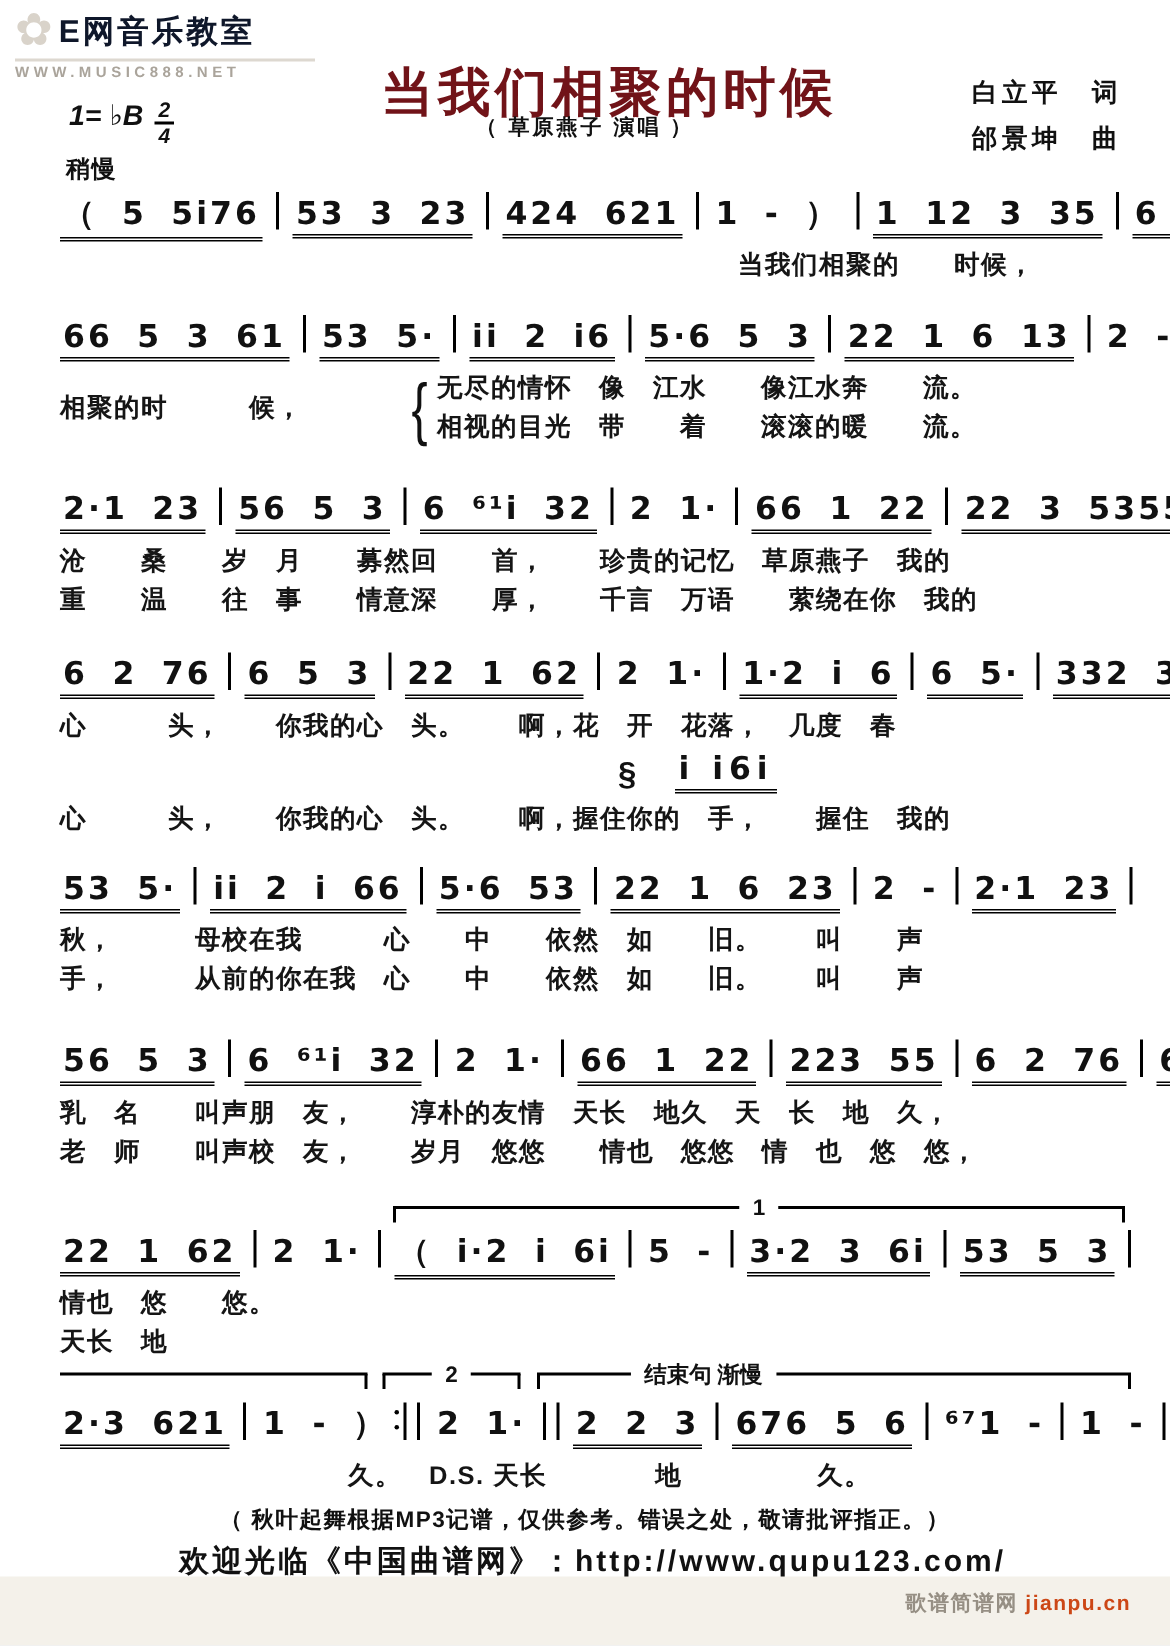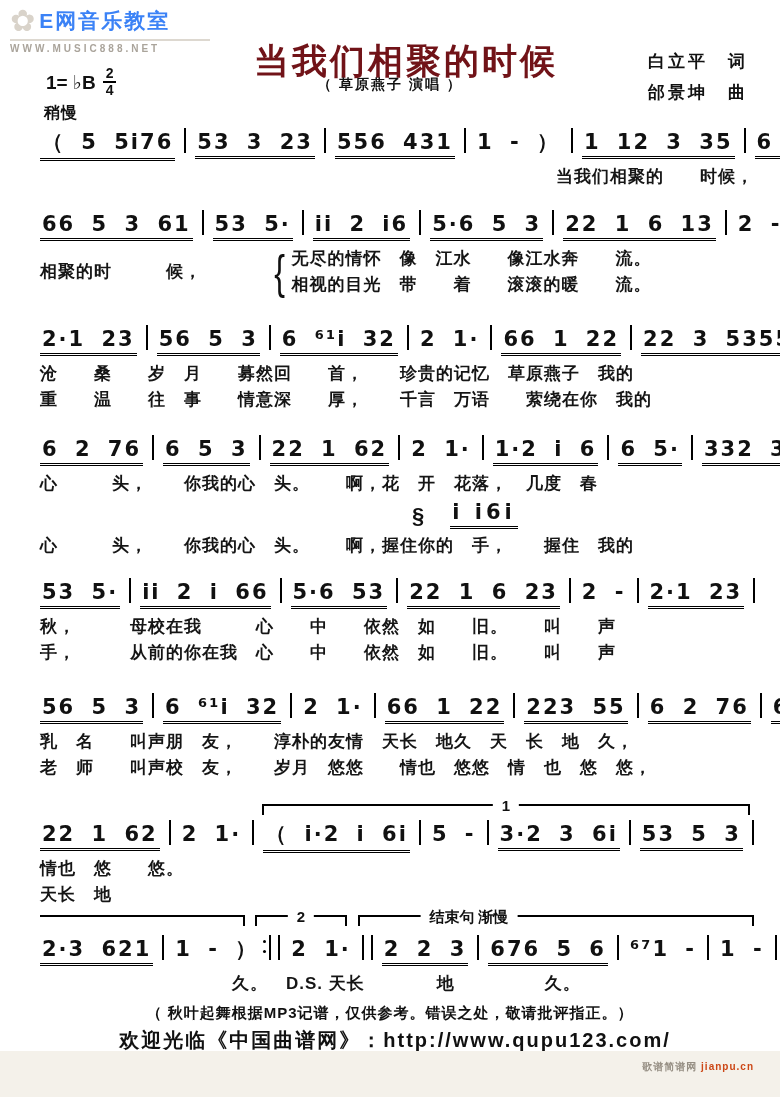--- a/index.html
+++ b/index.html
@@ -4,65 +4,65 @@
 <style>
   html,body{margin:0;padding:0;background:#e8e8e8;}
   .page{
     position:relative;width:780px;height:1097px;margin:0 auto;background:#ffffff;
     font-family:"Liberation Sans","DejaVu Sans",sans-serif;color:#111;overflow:hidden;
   }
   
   .logo{position:absolute;left:10px;top:6px;width:200px;}
   .logo-top{display:flex;align-items:center;gap:4px;}
   .rose{font-size:30px;color:#d9d3ca;line-height:30px;}
-  .logo-name{font-size:21px;color:#3b82f6;letter-spacing:2px;font-weight:700;}
+  .logo-name{font-size:21px;color:#0f172a;letter-spacing:2px;font-weight:700;}
   .logo-rule{border:0;border-top:2px solid #ddd8d0;margin:3px 0 2px 0;}
   .logo-url{font-size:10px;color:#aaa49b;letter-spacing:3px;font-weight:700;}
   .title{
     position:absolute;left:50%;transform:translateX(-50%);top:22px;margin:16px;
     font-size:35px;font-weight:800;color:#711318;letter-spacing:3px;white-space:nowrap;
   }
   .subtitle{position:absolute;left:50%;transform:translateX(-50%);top:76px;
     font-size:14px;font-weight:700;letter-spacing:2px;white-space:nowrap;}
   .credits{position:absolute;right:32px;top:46px;text-align:left;font-size:17px;font-weight:700;line-height:31px;letter-spacing:3px;}
-  .keyline{position:absolute;left:46px;top:66px;display:flex;align-items:center;gap:7px;font-size:19px;font-weight:700;}
+  .keyline{position:absolute;left:46px;top:66px;display:flex;align-items:flex-start;gap:7px;font-size:19px;font-weight:700;font-style:italic;}
   .frac{display:inline-flex;flex-direction:column;align-items:center;font-size:14px;line-height:1.1;font-weight:700;}
   .frac .num{border-bottom:2px solid #000;padding:0 3px;}
   .tempo{position:absolute;left:44px;top:103px;font-size:16px;font-weight:700;letter-spacing:1px;}
   
   .sys{position:absolute;left:40px;right:26px;}
   .notes{white-space:nowrap;font-family:"DejaVu Sans",sans-serif;font-weight:700;font-size:21px;height:36px;letter-spacing:2px;word-spacing:7px;}
   .m{display:inline-block;padding:0 2px 2px 2px;border-bottom:3px solid transparent;}
   .m.u{border-bottom:3px double #000;}
   .bar{display:inline-block;width:2px;height:25px;background:#000;vertical-align:-4px;margin:0 9px;}
   .bar.dbl{width:7px;background:transparent;border-left:2px solid #000;border-right:2px solid #000;}
   .bar.rpt{width:7px;background:transparent;border-left:2px solid #000;border-right:2px solid #000;position:relative;}
   .bar.rpt::before{content:"";position:absolute;left:-8px;top:5px;width:3px;height:3px;border-radius:50%;background:#000;box-shadow:0 10px 0 #000;}
   .lyric{font-size:17px;font-weight:700;line-height:26px;letter-spacing:1px;white-space:nowrap;color:#151515;}
-  .indent1{padding-left:452px;text-align:right;}
+  .indent1{padding-left:452px;}
   .indent8{padding-left:192px;}
   .lyr-row{display:flex;align-items:center;}
   .lyr-left{width:232px;flex:0 0 auto;}
   .brace{font-size:46px;font-weight:400;line-height:52px;transform:scaleX(.7);margin-right:4px;}
   .segno-row{padding-left:372px;display:flex;align-items:flex-end;gap:26px;height:30px;margin:2px 0 4px 0;}
   .segno{font-size:22px;font-weight:700;}
   .segno-notes{font-family:"DejaVu Sans",sans-serif;font-weight:700;font-size:21px;letter-spacing:4px;}
   
   .volta{position:absolute;border-top:2px solid #000;height:12px;}
   .volta::before,.volta::after{content:"";position:absolute;top:-1px;width:2px;height:10px;background:#000;}
   .volta::before{left:0;}
   .volta::after{right:0;}
   .volta.no-left::before{display:none;}
   .vlabel{position:absolute;top:-10px;left:50%;transform:translateX(-50%);background:#fff;padding:0 9px;font-size:15px;font-weight:700;line-height:20px;white-space:nowrap;}
   .vlabel.at-left{left:28%;font-family:Liberation Serif, serif;}
   
   .foot-note{position:absolute;left:0;right:0;top:1004px;text-align:center;font-size:15px;font-weight:700;letter-spacing:1px;}
   .site-line{position:absolute;left:0;right:0;top:1027px;text-align:center;font-size:20px;font-weight:700;letter-spacing:2px;padding-left:10px;}
   .wm-strip{position:absolute;left:0;right:0;bottom:0;height:46px;background:#f4f1ea;}
-  .watermark{position:absolute;right:26px;top:1060px;font-size:10px;font-weight:700;color:#968f84;letter-spacing:1px;}
+  .watermark{position:absolute;right:26px;top:1060px;font-size:14px;font-weight:700;color:#968f84;letter-spacing:1px;}
   .watermark .wm-link{color:#cc4716;}
 </style>
 </head>
 <body>
 
 <div class="page">
 
   <div class="logo">
     <div class="logo-top">
       <span class="rose">✿</span>
@@ -84,21 +84,21 @@
     <span>1= ♭B</span>
     <span class="frac">
       <span class="num">2</span>
       <span class="den">4</span>
     </span>
   </div>
   <div class="tempo">稍慢</div>
 
   <section class="sys" style="top:128px">
     <div class="notes">
-      <span class="m u">（ 5 5i76</span><span class="bar"></span><span class="m u">53 3 23</span><span class="bar"></span><span class="m u">556 431</span><span class="bar"></span><span class="m">1 - ）</span><span class="bar"></span><span class="m u">1 12 3 35</span><span class="bar"></span><span class="m u">6 5·</span>
+      <span class="m u">（ 5 5i76</span><span class="bar"></span><span class="m u">53 3 23</span><span class="bar"></span><span class="m u">424 621</span><span class="bar"></span><span class="m">1 - ）</span><span class="bar"></span><span class="m u">1 12 3 35</span><span class="bar"></span><span class="m u">6 5·</span>
     </div>
     <div class="lyric indent1">当我们相聚的　　时候，</div>
   </section>
 
   <section class="sys" style="top:210px">
     <div class="notes">
       <span class="m u">66 5 3 61</span><span class="bar"></span><span class="m u">53 5·</span><span class="bar"></span><span class="m u">ii 2 i6</span><span class="bar"></span><span class="m u">5·6 5 3</span><span class="bar"></span><span class="m u">22 1 6 13</span><span class="bar"></span><span class="m">2 -</span>
     </div>
     <div class="lyr-row">
       <div class="lyric lyr-left">相聚的时　　　候，</div>

